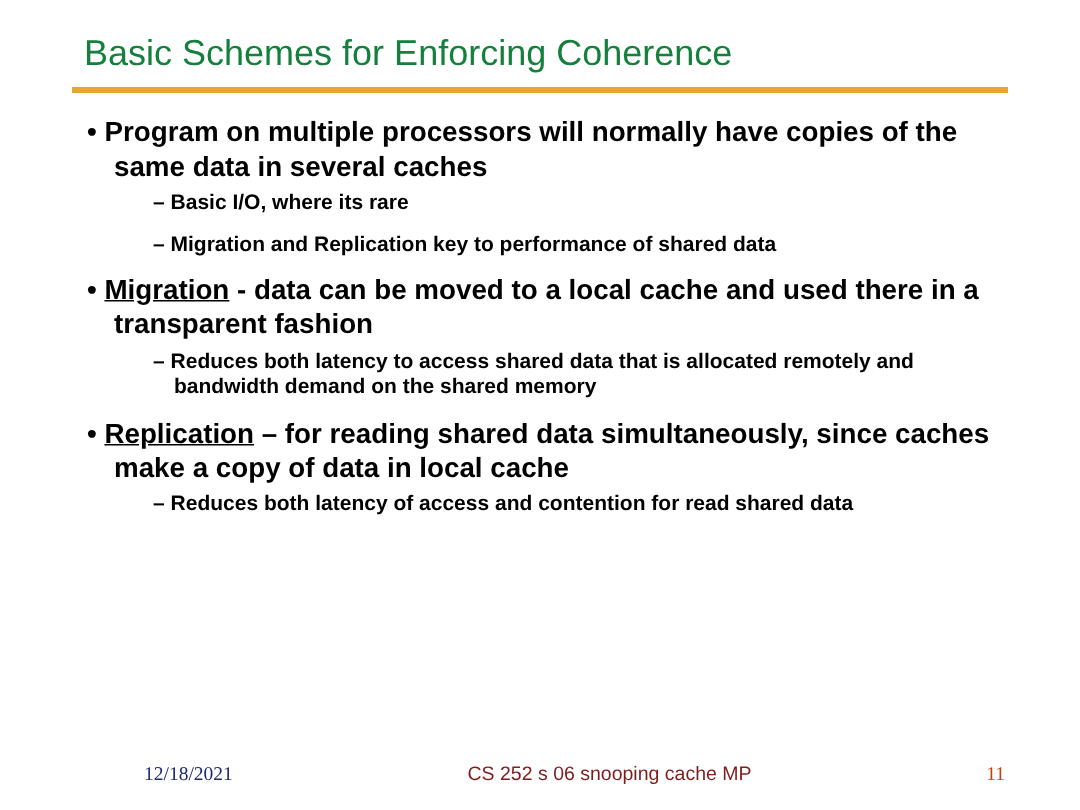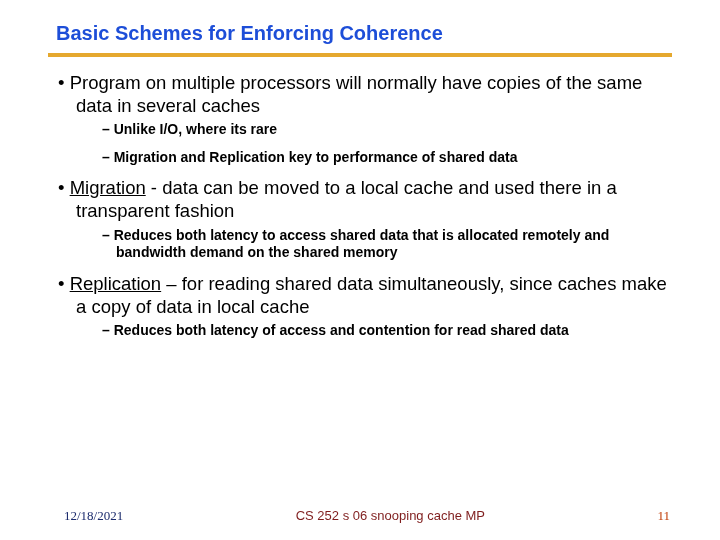--- a/index.html
+++ b/index.html
@@ -11,37 +11,37 @@
     position: relative;
     overflow: hidden;
   }
   .slide {
     width: 100%;
     height: 100%;
     padding: 22px 48px 0 48px;
     position: relative;
   }
   .title {
-    font-size: 20px;
-    font-weight: bold;
-    color: #1d4ed8;
+    font-size: 24px;
+    font-weight: normal;
+    color: #15803d;
     padding-left: 8px;
     padding-bottom: 8px;
   }
   .rule {
     height: 4px;
     background: #e5a82e;
     margin: 0 0 14px 0;
   }
   .content {
     padding-left: 10px;
   }
   .b1 {
     font-size: 18.5px;
-    font-weight: normal;
+    font-weight: bold;
     color: #000;
     line-height: 1.25;
     margin-bottom: 4px;
     padding-left: 18px;
     text-indent: -18px;
   }
   .b1::before {
     content: "• ";
   }
   .b2 {
@@ -58,21 +58,21 @@
   }
   .u { text-decoration: underline; text-align: center; }
   .footer {
     position: absolute;
     left: 0;
     right: 0;
     bottom: 16px;
     display: flex;
     justify-content: space-between;
     align-items: baseline;
-    padding: 0 50px 0 64px;
+    padding: 0 50px 0 96px;
     font-size: 13px;
   }
   .date {
     font-family: "Times New Roman", Times, serif;
     color: #1a2a6c;
   }
   .course {
     font-weight: normal;
     color: #7f1d1d;
     font-family: Arial, sans-serif;
@@ -83,21 +83,21 @@
   }
 </style>
 </head>
 <body>
 
 <div class="slide">
   <div class="title">Basic Schemes for Enforcing Coherence</div>
   <div class="rule"></div>
   <div class="content">
       <div class="b1">Program on multiple processors will normally have copies of the same data in several caches</div>
-      <div class="b2">Unlike I/O, where its rare</div>
+      <div class="b2">Basic I/O, where its rare</div>
       <div class="b2">Migration and Replication key to performance of shared data</div>
       <div class="b1"><span class="u">Migration</span> - data can be moved to a local cache and used there in a transparent fashion</div>
       <div class="b2">Reduces both latency to access shared data that is allocated remotely and bandwidth demand on the shared memory</div>
       <div class="b1"><span class="u">Replication</span> – for reading shared data simultaneously, since caches make a copy of data in local cache</div>
       <div class="b2">Reduces both latency of access and contention for read shared data</div>
     </div>
   <div class="footer">
     <span class="date">12/18/2021</span>
     <span class="course">CS 252 s 06 snooping cache MP</span>
     <span class="pagenum">11</span>

